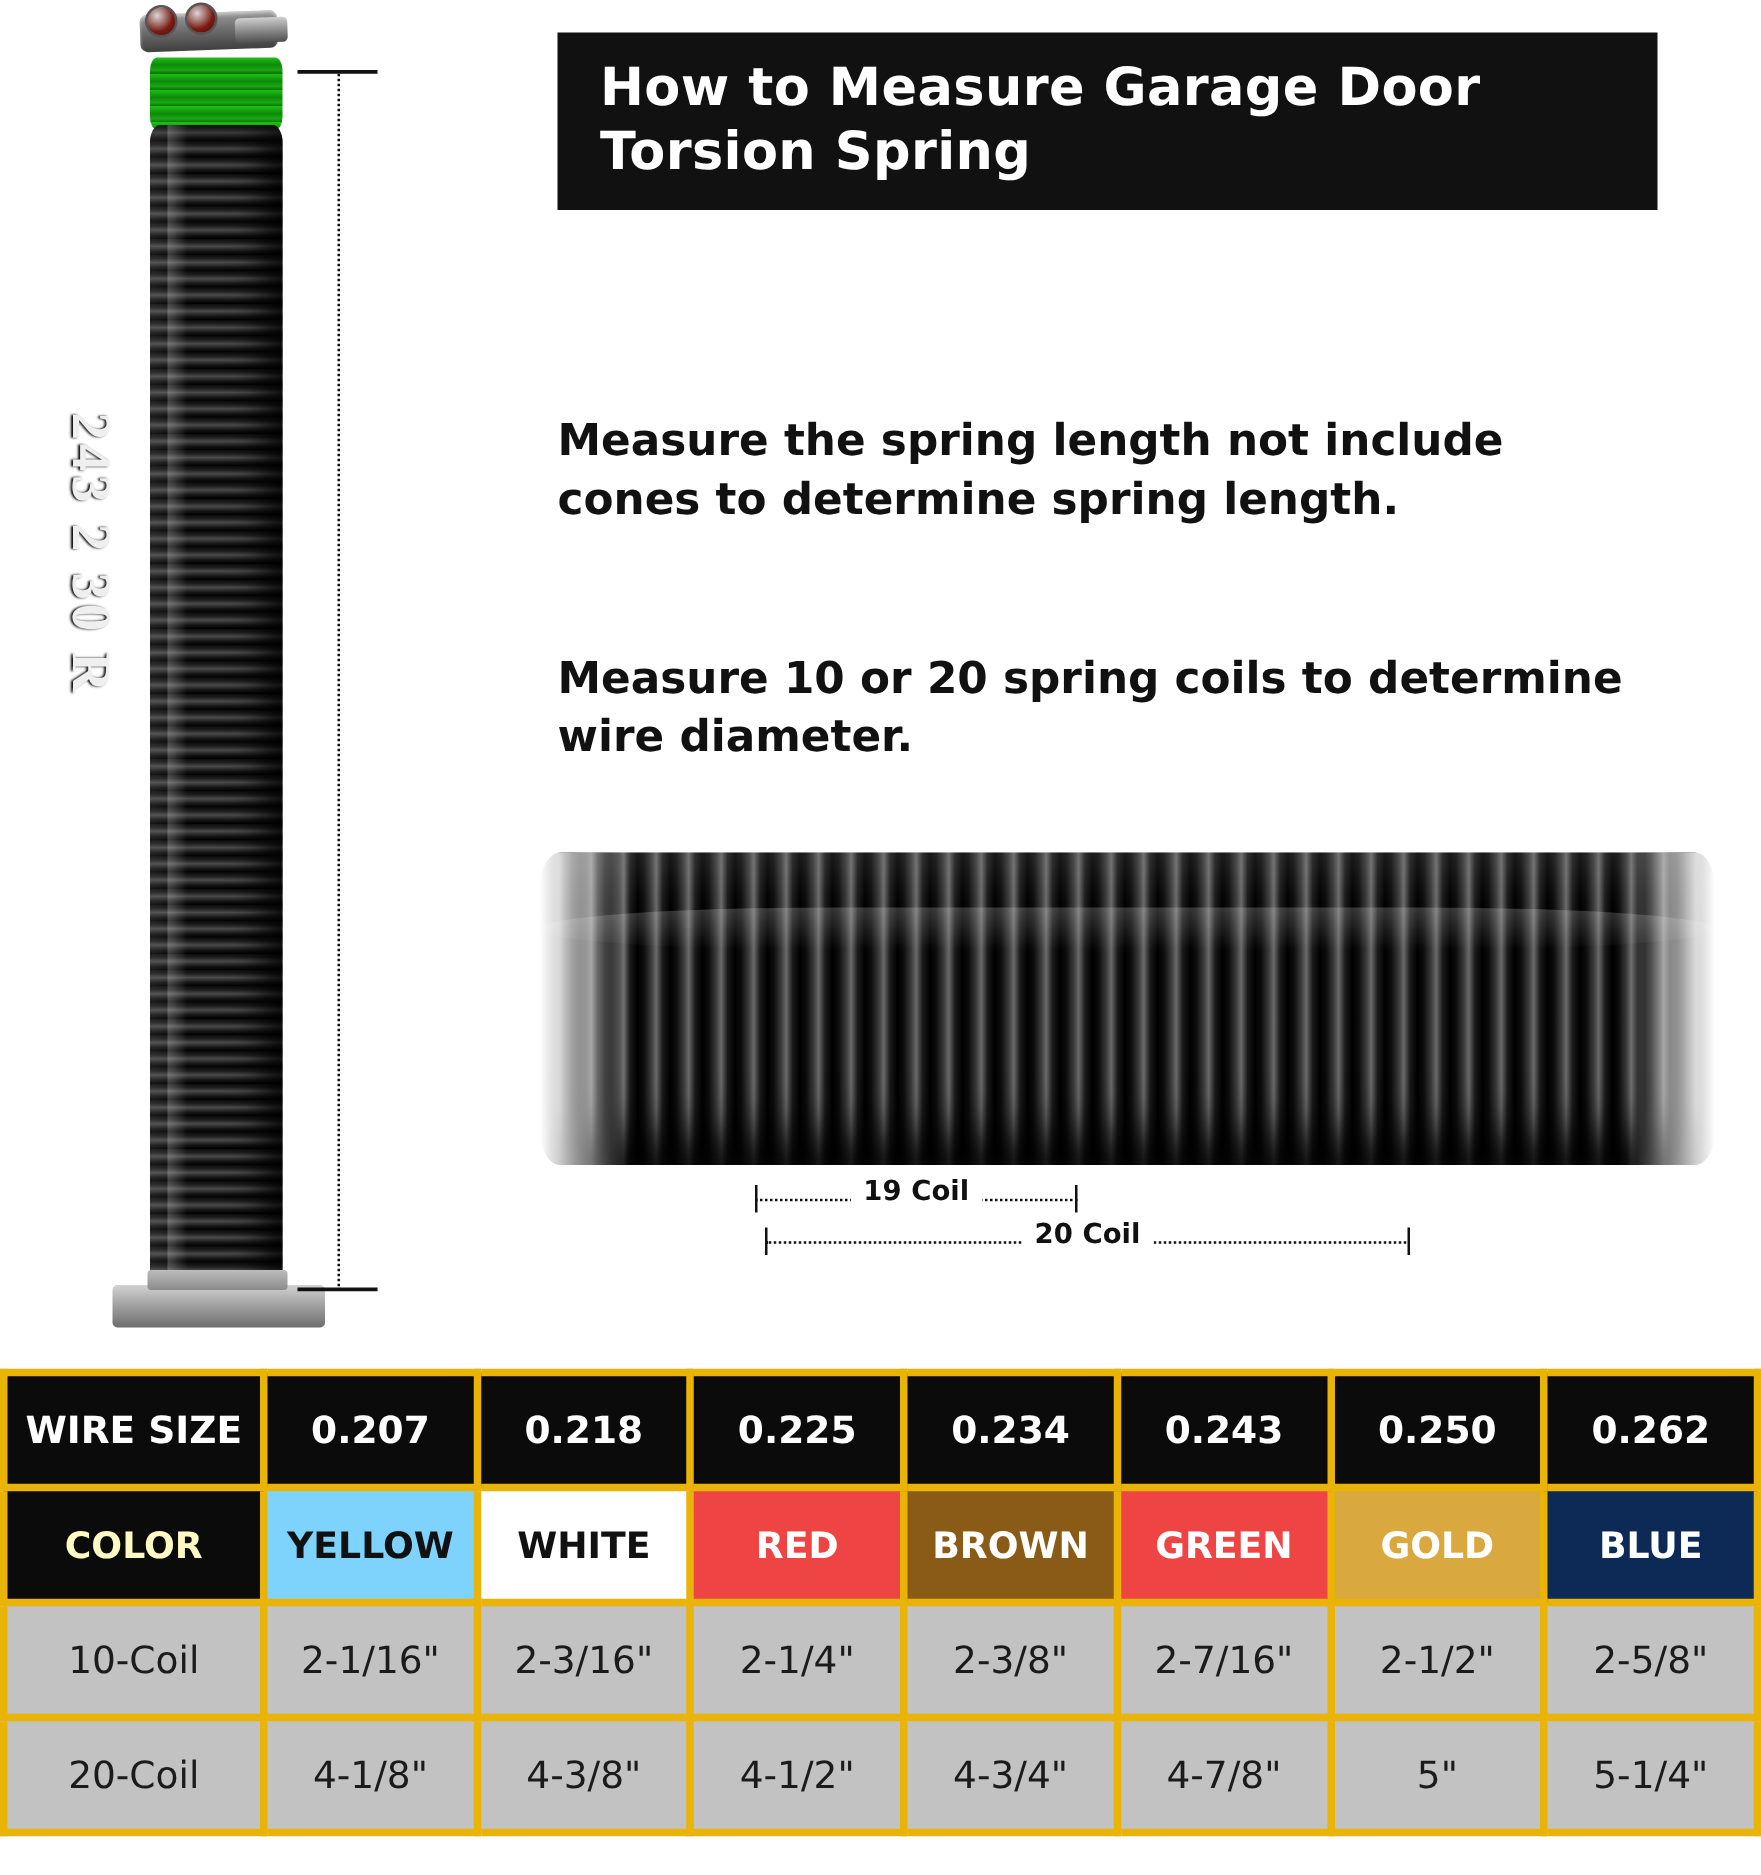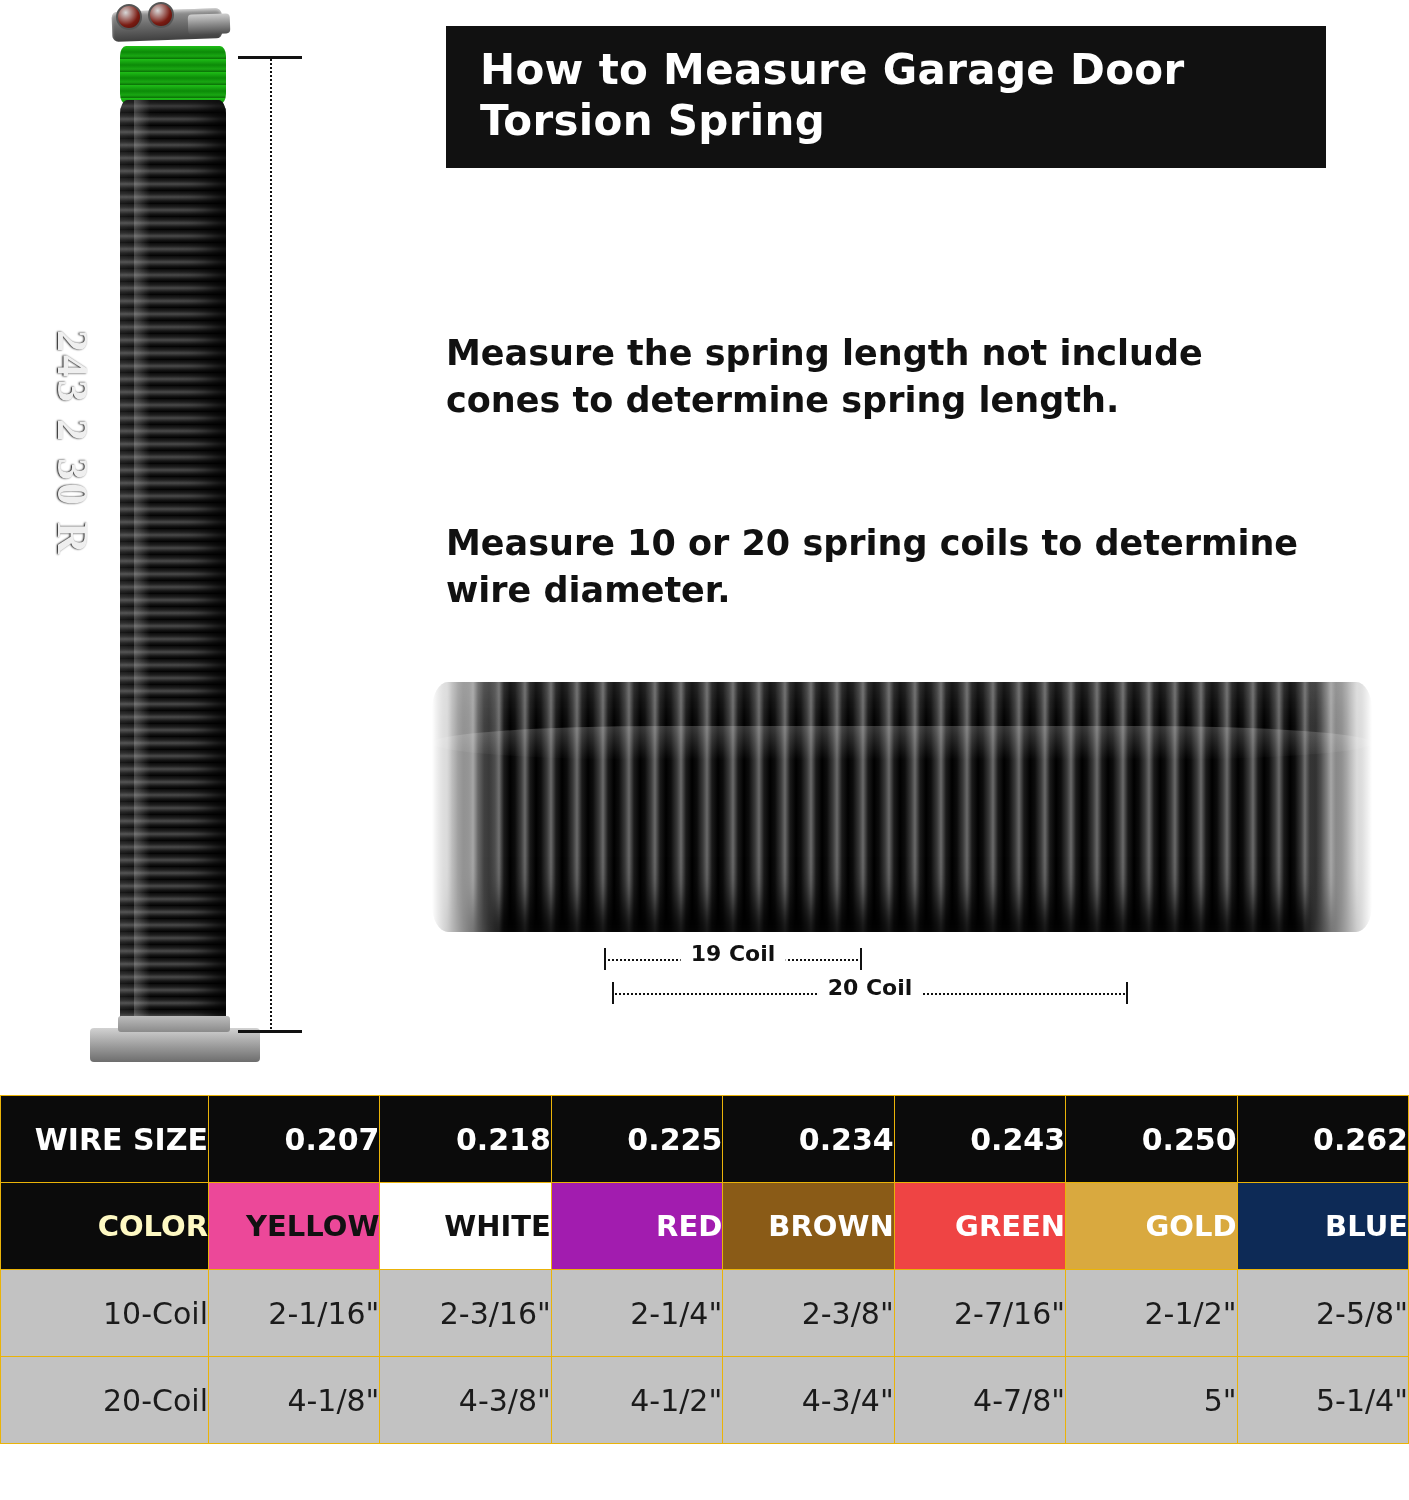--- a/index.html
+++ b/index.html
@@ -245,26 +245,26 @@
   #spec-table {
     position: absolute;
     left: 0;
     top: 1095px;
     width: 1409px;
     border-collapse: collapse;
     table-layout: fixed;
   }
   #spec-table td {
     height: 86px;
-    text-align: right;
+    text-align: center;
     vertical-align: middle;
     font-size: 30px;
     font-weight: 700;
     font-family: "DejaVu Sans", sans-serif;
-    border: 1px solid #eab308;
+    border: 6px solid #eab308;
     padding: 0;
   }
   #spec-table td.header-cell {
     background: #0b0b0b;
     color: #ffffff;
   }
   #spec-table td.label-cell {
     background: #0b0b0b;
     color: #fef9c3;
     font-size: 29px;
@@ -348,23 +348,23 @@
     <td class="header-cell">0.207</td>
         <td class="header-cell">0.218</td>
         <td class="header-cell">0.225</td>
         <td class="header-cell">0.234</td>
         <td class="header-cell">0.243</td>
         <td class="header-cell">0.250</td>
         <td class="header-cell">0.262</td>
       </tr>
     <tr class="color-row">
       <td class="label-cell">COLOR</td>
-    <td class="swatch" style="background: #ec4899; color: rgb(17, 17, 17); margin-top: 28px;">YELLOW</td>
+    <td class="swatch" style="background: #7dd3fc; color: rgb(17, 17, 17); margin-top: 28px;">YELLOW</td>
         <td class="swatch" style="background: rgb(255, 255, 255); color: rgb(17, 17, 17);">WHITE</td>
-        <td class="swatch" style="background: #a21caf; color: rgb(255, 255, 255);">RED</td>
+        <td class="swatch" style="background: #ef4444; color: rgb(255, 255, 255);">RED</td>
         <td class="swatch" style="background: rgb(138, 91, 23); color: rgb(255, 255, 255);">BROWN</td>
         <td class="swatch" style="background: #ef4444; color: rgb(255, 255, 255);">GREEN</td>
         <td class="swatch" style="background: rgb(217, 169, 63); color: rgb(255, 255, 255);">GOLD</td>
         <td class="swatch" style="background: rgb(13, 42, 86); color: rgb(255, 255, 255);">BLUE</td>
       </tr>
     <tr>
       <td class="data-cell">10-Coil</td>
     <td class="data-cell">2-1/16"</td>
         <td class="data-cell">2-3/16"</td>
         <td class="data-cell">2-1/4"</td>

